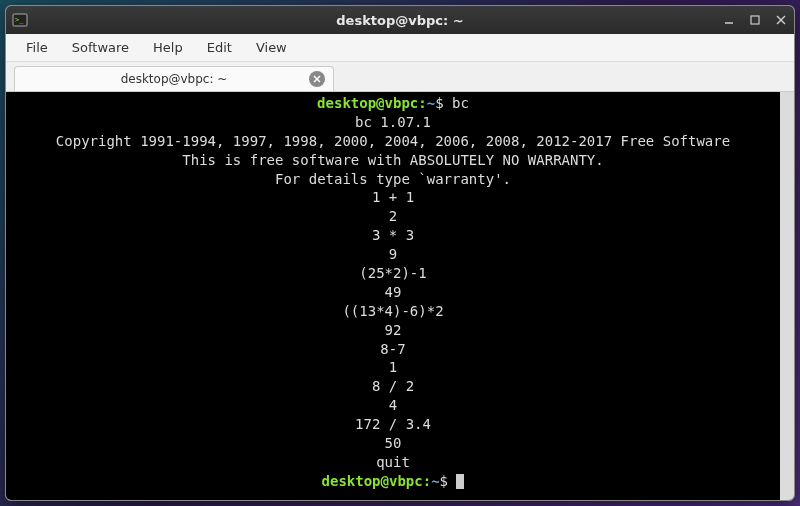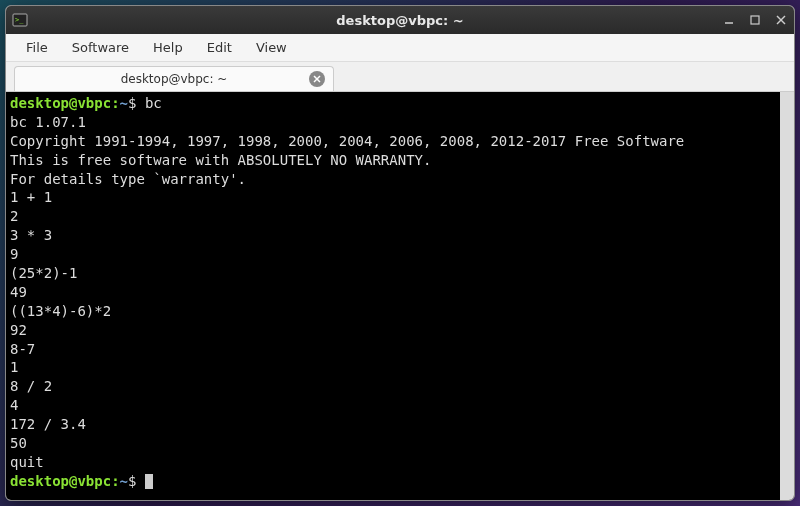--- a/index.html
+++ b/index.html
@@ -138,21 +138,21 @@
     .prompt-user { color: #8ae234; font-weight: bold; }
     .prompt-path { color: #729fcf; font-weight: bold; }
     .prompt-dollar { color: #ddd; }
     .cursor {
       display: inline-block;
       width: 8px;
       height: 15px;
       background: #ccc;
       vertical-align: text-bottom;
     }
-    .line { display: block; }
+    .line { display: block; text-align: center; }
   </style>
 </head>
 <body>
 
 <div class="window">
 
   <div class="titlebar">
     <span class="titlebar-icon">
       <svg width="16" height="16" viewBox="0 0 16 16">
           <rect x="1" y="2" width="14" height="12" rx="1" fill="#222" stroke="#aaa" stroke-width="1"></rect>

